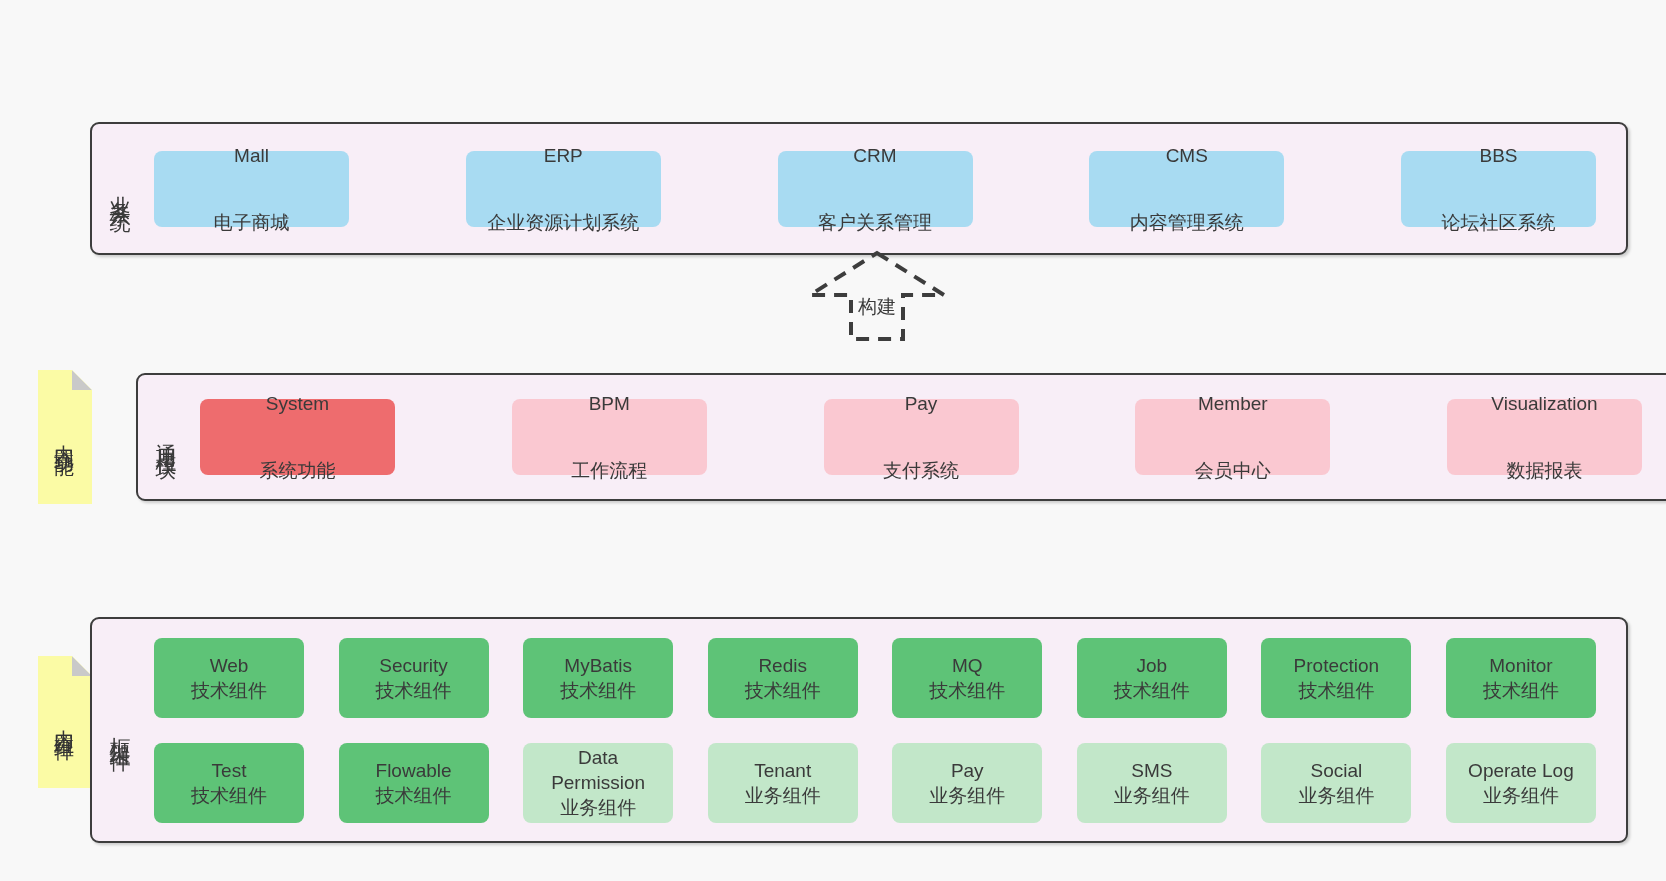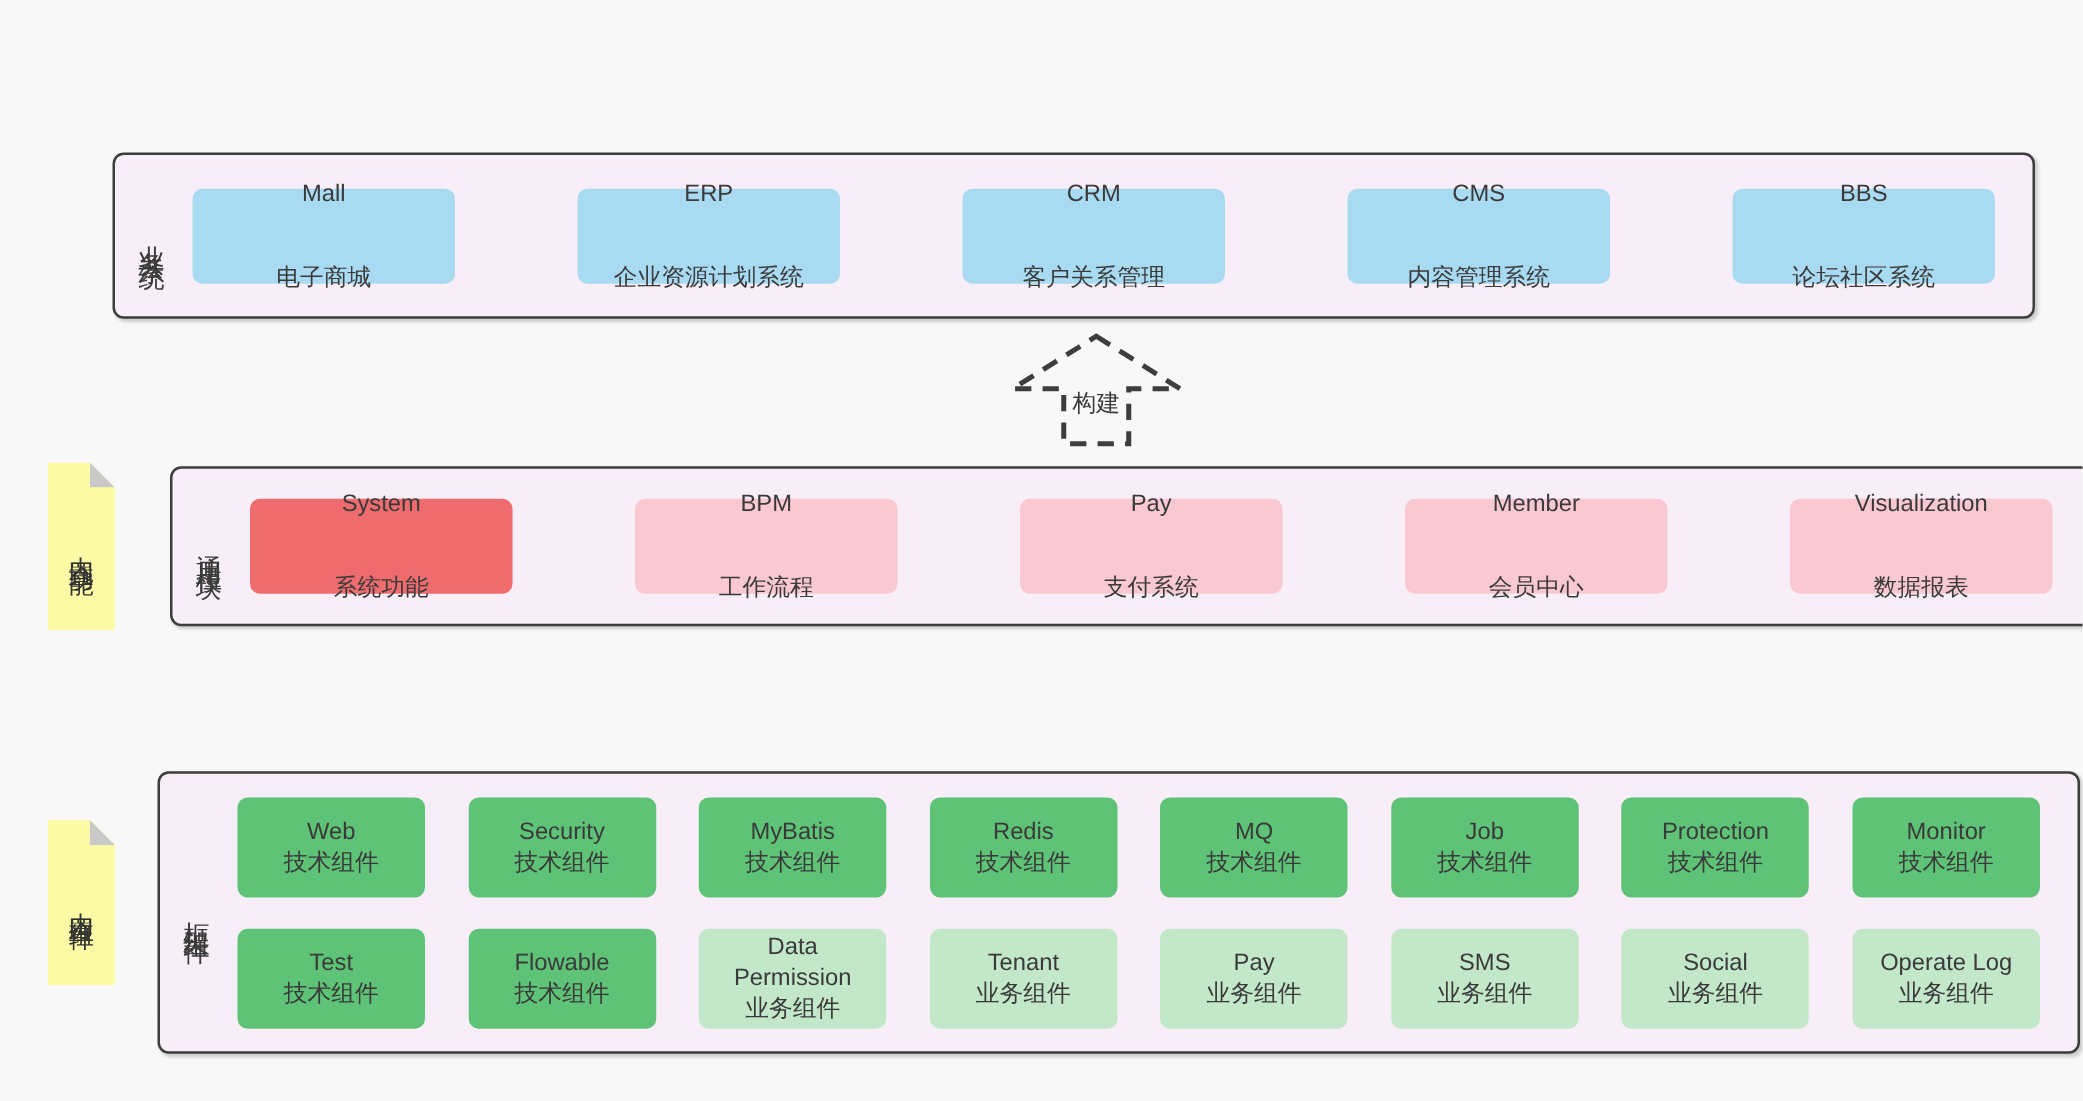--- a/index.html
+++ b/index.html
@@ -41,21 +41,21 @@
   }
   .box-row{display:flex;justify-content:space-between;align-items:center;}
 
   
   .box{
     border-radius:8px;
     display:flex;flex-direction:column;align-items:center;justify-content:center;
     text-align:center;font-size:19px;line-height:25px;color:var(--text);
     padding:4px 6px;
   }
-  .box.w6{width:210px;height:76px;gap:42px;}
+  .box.w6{width:195px;height:76px;gap:42px;}
   .box.w8{width:150px;height:80px;}
   .v-blue{background:var(--blue);}
   .v-red{background:var(--red);}
   .v-pink{background:var(--pink);}
   .v-green{background:var(--green);}
   .v-green-light{background:var(--green-light);}
 
   
   .note-tag{
     position:absolute;left:38px;width:54px;
@@ -120,21 +120,21 @@
             <span>内容管理系统</span>
           </div>
           <div class="box v-blue w6">
             <span>BBS</span>
             <span>论坛社区系统</span>
           </div>
         </div>
       </div>
   </section>
 
-  <div class="arrow" style="left:807px;top:265px;width:140px;height:94px;">
+  <div class="arrow" style="left:807px;top:249px;width:140px;height:94px;">
     <svg width="140" height="94" viewBox="0 0 140 94">
       <polygon points="70,4 137,46 96,46 96,90 44,90 44,46 3,46" fill="none" stroke="#3d3d3d" stroke-width="4" stroke-dasharray="13 9" stroke-linejoin="miter"></polygon>
     </svg>
     <span class="arrow-label">构建</span>
   </div>
 
   <section class="layer" style="top:373px;height:128px;margin-left:46px;">
     <div class="layer-label">
       <span>通用模块</span>
     </div>
@@ -158,21 +158,21 @@
           </div>
           <div class="box v-pink w6">
             <span>Visualization</span>
             <span>数据报表</span>
           </div>
         </div>
       </div>
   </section>
 
 
-  <section class="layer" style="top:617px;height:226px;margin-left:36px;">
+  <section class="layer" style="top:617px;height:226px;">
     <div class="layer-label">
       <span>框架组件</span>
     </div>
     <div class="rows">
         <div class="box-row">
           <div class="box v-green w8">
             <span>Web</span>
             <span>技术组件</span>
           </div>
           <div class="box v-green w8">

